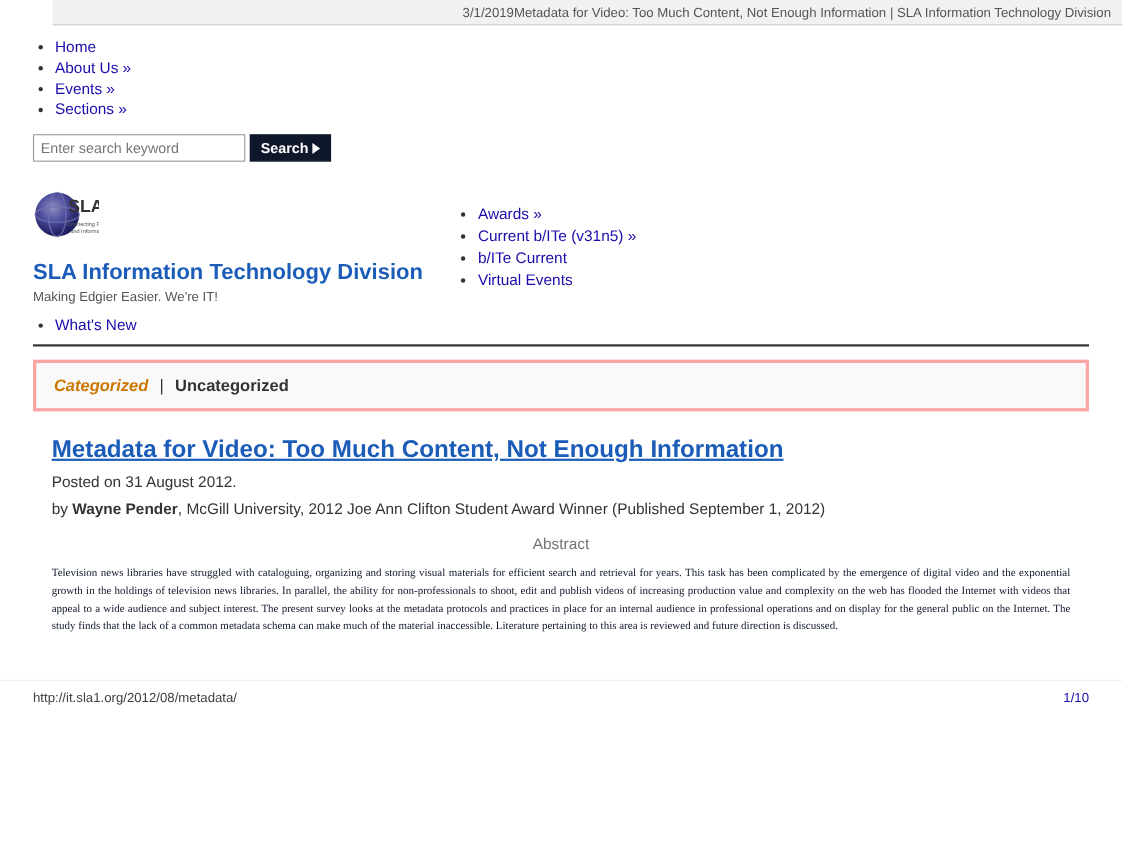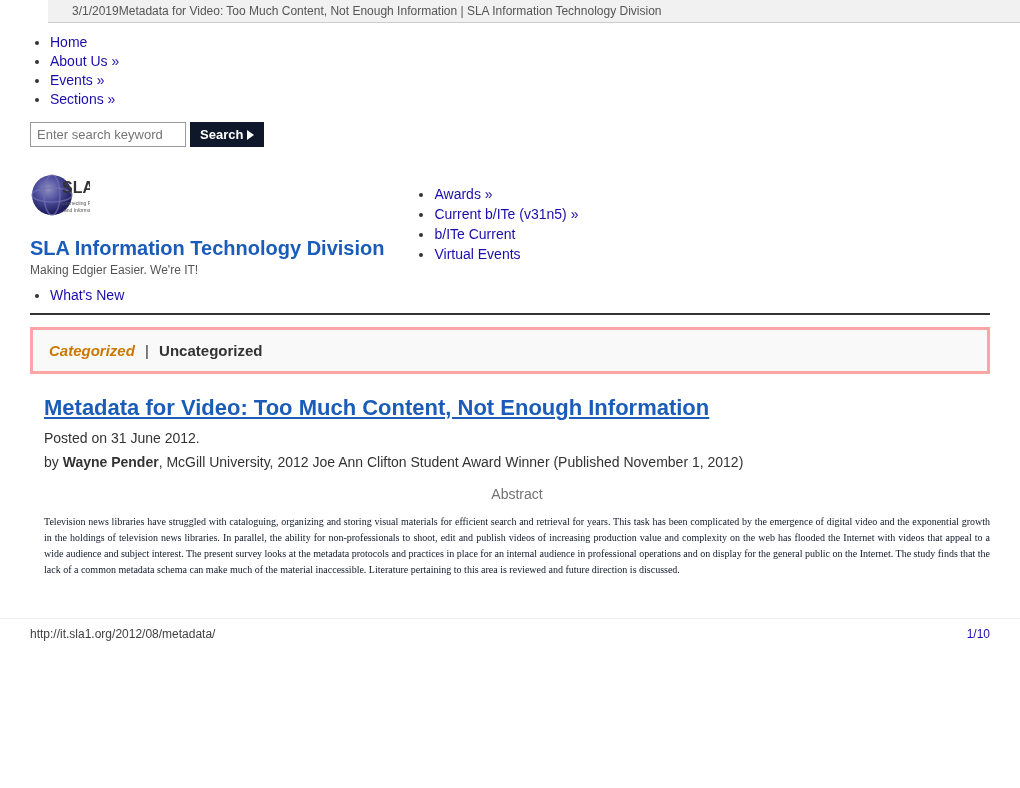--- a/index.html
+++ b/index.html
@@ -5,25 +5,25 @@
     * { margin: 0; padding: 0; box-sizing: border-box; }
     body {
       font-family: Arial, Helvetica, sans-serif;
       font-size: 14px;
       color: #333;
       background: #fff;
     }
     .browser-bar {
       background: #f1f1f1;
       border-bottom: 1px solid #ccc;
-      padding: 4px 24px;
+      padding: 4px 10px;
       font-size: 12px;
       color: #555;
       display: flex;
-      justify-content: flex-start;
+      justify-content: flex-end;
       margin-left: 48px;
     }
     
     .top-nav {
       padding: 8px 0 4px 30px;
     }
     .top-nav ul {
       list-style: disc;
       padding-left: 20px;
     }
@@ -40,21 +40,21 @@
       padding: 8px 0 8px 30px;
       display: flex;
       align-items: center;
       gap: 4px;
     }
     .search-input {
       border: 1px solid #999;
       padding: 4px 6px;
       font-size: 13px;
       color: #999;
-      width: 156px;
+      width: 193px;
     }
     .search-button {
       background: #0f172a;
       color: #fff;
       border: none;
       padding: 5px 10px;
       font-size: 13px;
       cursor: pointer;
       display: flex;
       align-items: center;
@@ -152,22 +152,21 @@
     .category-box .separator {
       margin: 0 6px;
       color: #333;
     }
     .category-box .uncategorized {
       font-weight: bold;
       color: #333;
     }
     
     .article {
-      padding: 0 30px;
-      margin-left: 14px;
+      padding: 0 47px;
     }
     .article-title {
       margin: 16px 0 8px 0;
     }
     .article-title a {
       color: #1a5cb8;
       text-decoration: underline;
       font-size: 22px;
       font-weight: bold;
     }
@@ -291,23 +290,23 @@
 <div class="category-box">
   <a href="#">Categorized</a>
   <span class="separator">|</span>
   <span class="uncategorized">Uncategorized</span>
 </div>
 
 <div class="article">
   <h1 class="article-title">
     <a href="#">Metadata for Video: Too Much Content, Not Enough Information</a>
   </h1>
-  <p class="article-meta">Posted on 31 June 2012.</p>
+  <p class="article-meta">Posted on 31 August 2012.</p>
   <p class="article-author">
-    <span>by </span><strong>Wayne Pender</strong><span>, McGill University, 2012 Joe Ann Clifton Student Award Winner (Published November 1, 2012)</span>
+    <span>by </span><strong>Wayne Pender</strong><span>, McGill University, 2012 Joe Ann Clifton Student Award Winner (Published September 1, 2012)</span>
   </p>
   <p class="abstract-heading">Abstract</p>
   <p class="abstract-text">Television news libraries have struggled with cataloguing, organizing and storing visual materials for efficient search and retrieval for years. This task has been complicated by the emergence of digital video and the exponential growth in the holdings of television news libraries. In parallel, the ability for non-professionals to shoot, edit and publish videos of increasing production value and complexity on the web has flooded the Internet with videos that appeal to a wide audience and subject interest. The present survey looks at the metadata protocols and practices in place for an internal audience in professional operations and on display for the general public on the Internet. The study finds that the lack of a common metadata schema can make much of the material inaccessible. Literature pertaining to this area is reviewed and future direction is discussed.</p>
 </div>
 
 <div class="footer-bar">
   <a href="#">http://it.sla1.org/2012/08/metadata/</a>
   <span>1/10</span>
 </div>
 

